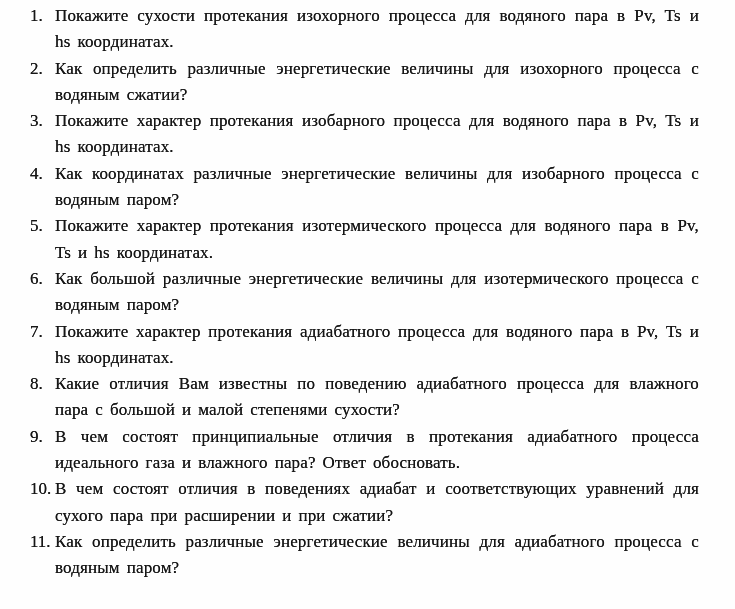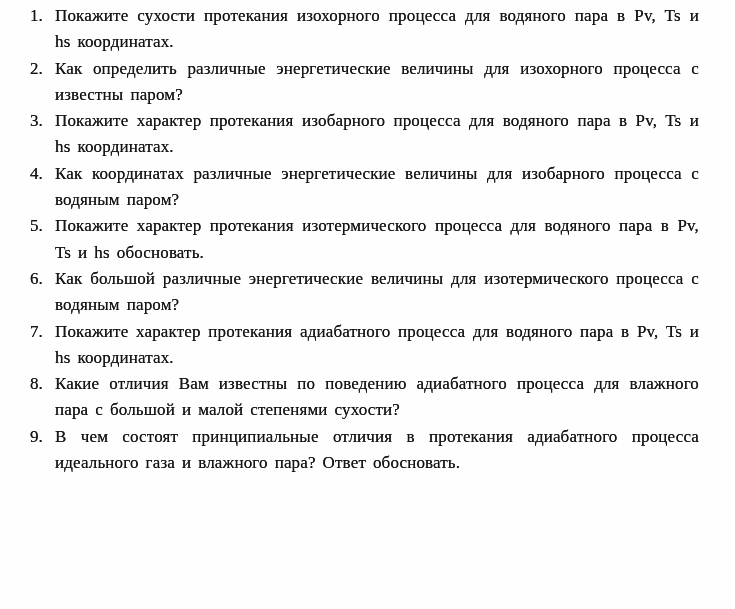--- a/index.html
+++ b/index.html
@@ -51,36 +51,36 @@
 <div class="page">
   <ol class="question-list">
 
     <li class="question-item">
       <span class="item-number">1.</span>
       <span class="question-text">Покажите сухости протекания изохорного процесса для водяного пара в Pv, Ts и hs координатах.</span>
     </li>
 
     <li class="question-item">
       <span class="item-number">2.</span>
-      <span class="question-text">Как определить различные энергетические величины для изохорного процесса с известны паром?</span>
+      <span class="question-text">Как определить различные энергетические величины для изохорного процесса с водяным сжатии?</span>
     </li>
 
     <li class="question-item">
       <span class="item-number">3.</span>
       <span class="question-text">Покажите характер протекания изобарного процесса для водяного пара в Pv, Ts и hs координатах.</span>
     </li>
 
     <li class="question-item">
       <span class="item-number">4.</span>
       <span class="question-text">Как координатах различные энергетические величины для изобарного процесса с водяным паром?</span>
     </li>
 
     <li class="question-item">
       <span class="item-number">5.</span>
-      <span class="question-text">Покажите характер протекания изотермического процесса для водяного пара в Pv, Ts и hs обосновать.</span>
+      <span class="question-text">Покажите характер протекания изотермического процесса для водяного пара в Pv, Ts и hs координатах.</span>
     </li>
 
     <li class="question-item">
       <span class="item-number">6.</span>
       <span class="question-text">Как большой различные энергетические величины для изотермического процесса с водяным паром?</span>
     </li>
 
     <li class="question-item">
       <span class="item-number">7.</span>
       <span class="question-text">Покажите характер протекания адиабатного процесса для водяного пара в Pv, Ts и hs координатах.</span>
@@ -89,16 +89,24 @@
     <li class="question-item">
       <span class="item-number">8.</span>
       <span class="question-text">Какие отличия Вам известны по поведению адиабатного процесса для влажного пара с большой и малой степенями сухости?</span>
     </li>
 
     <li class="question-item">
       <span class="item-number">9.</span>
       <span class="question-text">В чем состоят принципиальные отличия в протекания адиабатного процесса идеального газа и влажного пара? Ответ обосновать.</span>
     </li>
 
+    <li class="question-item">
+      <span class="item-number">10.</span>
+      <span class="question-text">В чем состоят отличия в поведениях адиабат и соответствующих уравнений для сухого пара при расширении и при сжатии?</span>
+    </li>
 
+    <li class="question-item">
+      <span class="item-number">11.</span>
+      <span class="question-text">Как определить различные энергетические величины для адиабатного процесса с водяным паром?</span>
+    </li>
 
   </ol>
 </div>
 
 </body></html>

